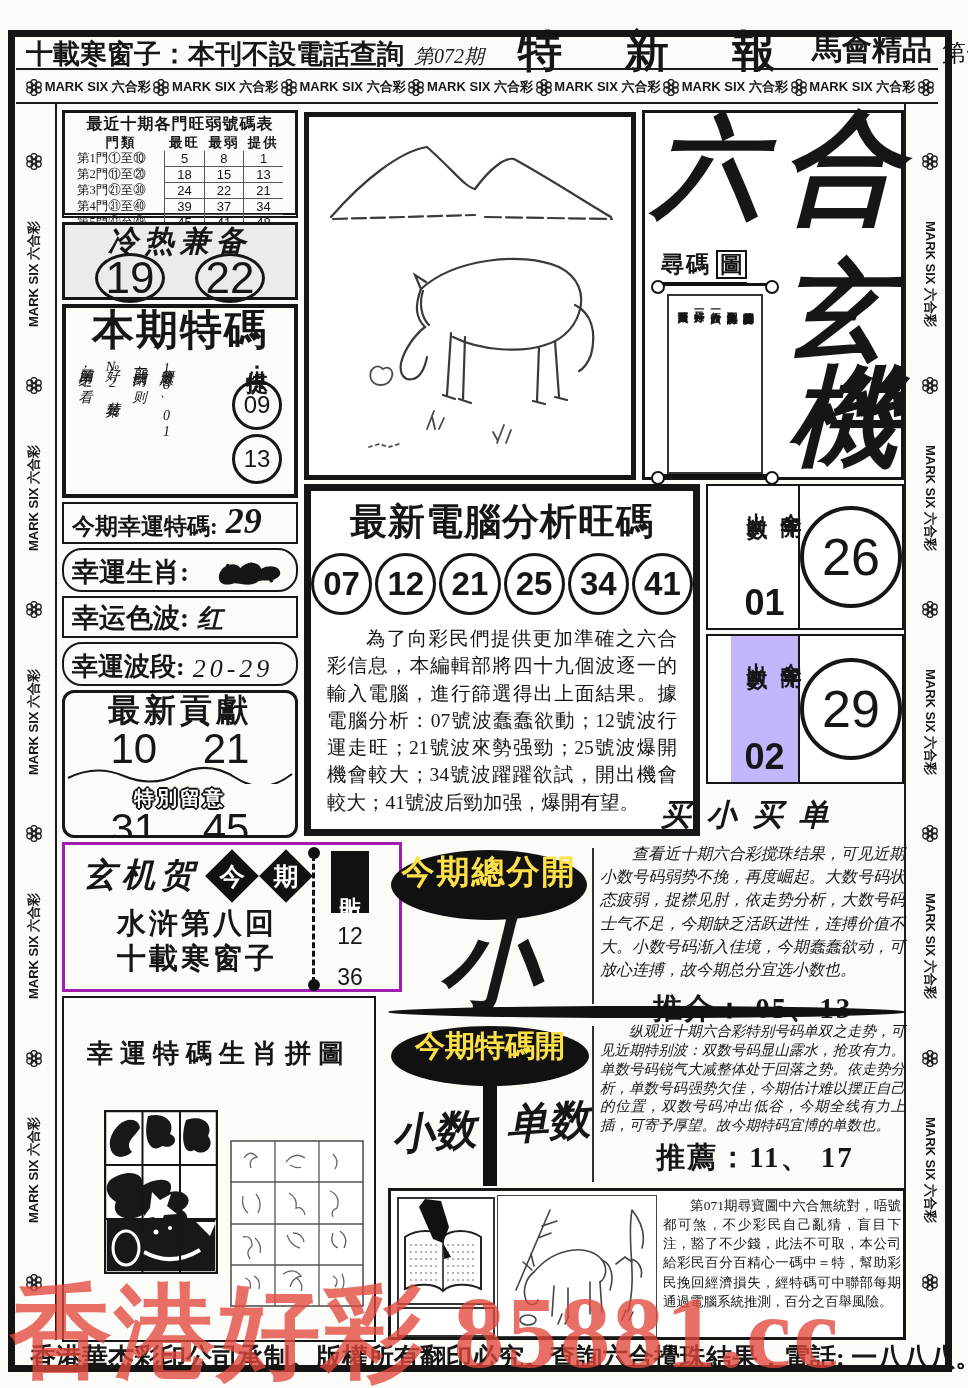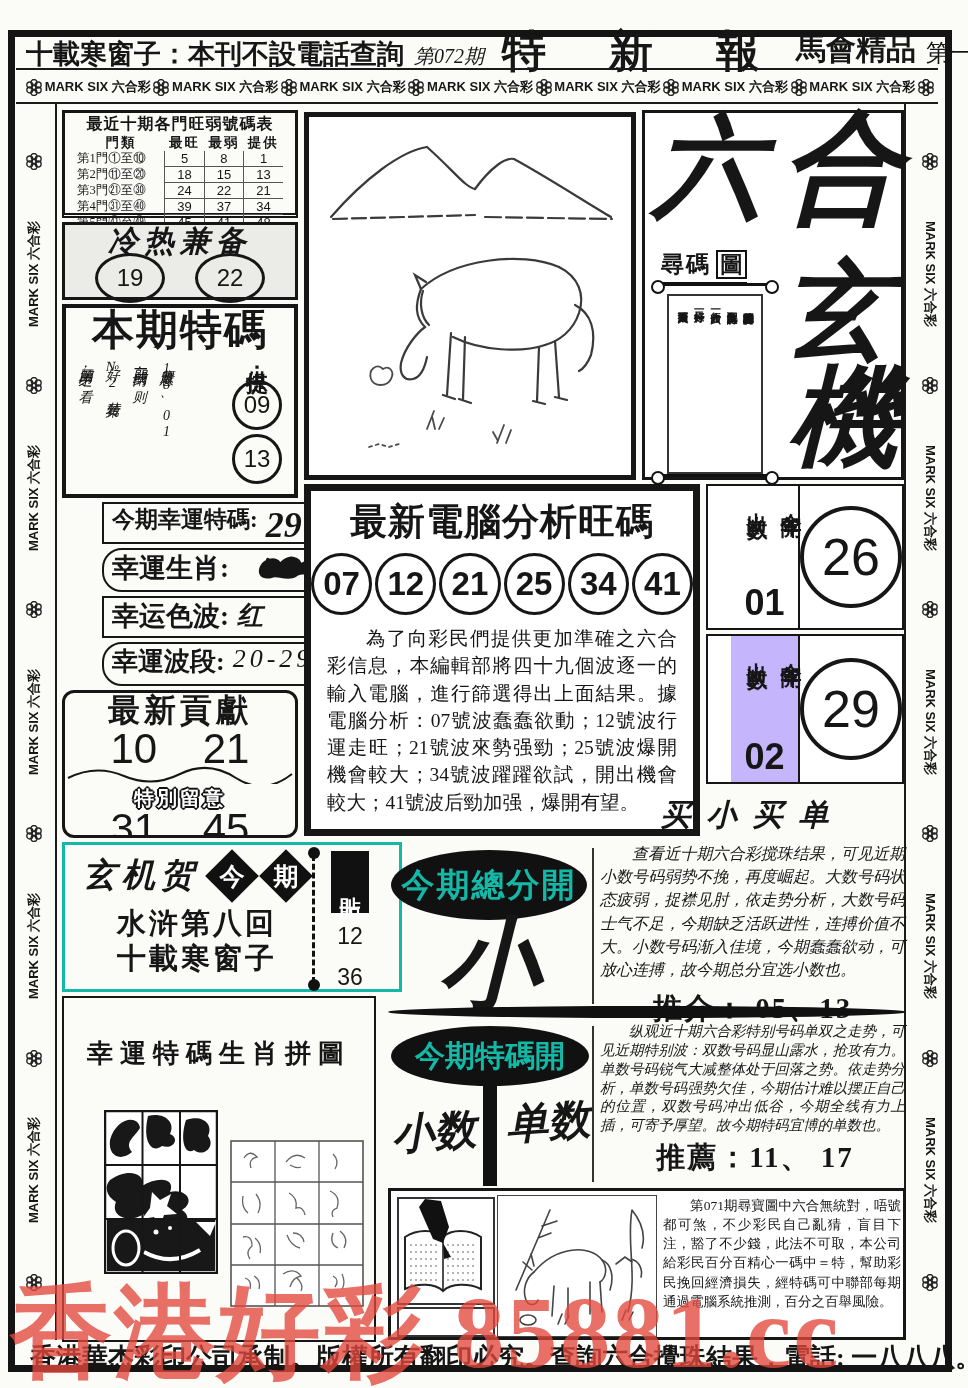--- a/index.html
+++ b/index.html
@@ -7,21 +7,21 @@
         font-family:"Liberation Serif",serif;color:#161616;}
   .abs{position:absolute;box-sizing:border-box;}
   
   #frame{left:8px;top:30px;width:944px;height:1342px;border:7px solid #141414;}
   .hline{position:absolute;background:#1a1a1a;height:2px;}
   .vline{position:absolute;background:#1a1a1a;width:2px;}
   
   #headerRow{left:26px;top:40px;width:908px;height:32px;display:flex;align-items:flex-end;gap:10px;white-space:nowrap;}
   .hNotice{font-size:27px;font-weight:700;}
   .hIssue{font-size:20px;font-style:italic;padding-bottom:2px;}
-  .hTitle{font-size:44px;font-weight:700;letter-spacing:26px;line-height:.9;margin-left:8px;}
+  .hTitle{font-size:44px;font-weight:700;letter-spacing:26px;line-height:.9;margin-left:24px;}
   .hBrand{font-size:30px;font-weight:700;padding-bottom:2px;}
   .hEdition{font-size:24px;margin-left:auto;padding-bottom:3px;}
   
   #msTop{left:26px;top:74px;width:908px;height:26px;display:flex;align-items:center;justify-content:space-between;}
   .msItem{display:inline-flex;align-items:center;gap:4px;font-family:"Liberation Sans",sans-serif;
           font-size:13px;font-weight:700;white-space:nowrap;}
   .vstrip{width:42px;top:106px;height:1232px;display:flex;flex-direction:column;justify-content:space-around;align-items:center;}
   #vstripL{left:13px;} #vstripR{left:909px;}
   .vItem{transform:rotate(-90deg);} #vstripR .vItem{transform:rotate(90deg);}
   .flower{flex:0 0 auto;}
@@ -30,45 +30,45 @@
   #statTable .tTitle{text-align:center;font-size:16px;font-weight:700;letter-spacing:1px;}
   #statTable table{width:100%;border-collapse:collapse;font-size:13px;line-height:1;}
   #statTable th{font-size:13.5px;font-weight:700;letter-spacing:2px;padding:1px 0;text-align:center;}
   #statTable td{text-align:center;padding:1px 0;border-bottom:1px solid #555;font-family:"Liberation Sans",sans-serif;}
   #statTable td.cat{font-family:"Liberation Serif",serif;font-size:12.5px;text-align:left;border-bottom:none;}
   #statTable td.v{border-left:1px solid #555;}
   #coldHot{left:62px;top:222px;width:236px;height:78px;border:3px solid #161616;background:#ebebe7;text-align:center;}
   #coldHot .chTitle{font-size:30px;font-weight:800;font-style:italic;letter-spacing:6px;line-height:1.05;}
   #coldHot .chNums{display:flex;justify-content:space-evenly;margin-top:-4px;}
   .ovalNum{width:64px;height:44px;border:3px solid #161616;border-radius:50%;display:flex;align-items:center;justify-content:center;
-           font-family:"Liberation Sans",sans-serif;font-size:24px;}
+           font-family:"Liberation Sans",sans-serif;font-size:44px;}
   #specialCode{left:62px;top:304px;width:236px;height:194px;border:4px solid #161616;}
   #specialCode .scTitle{text-align:center;font-size:42px;font-weight:900;line-height:1.05;letter-spacing:2px;}
   .scBody{display:flex;flex-direction:row-reverse;justify-content:space-between;padding:2px 12px 0 10px;}
   .scProvide{display:flex;flex-direction:column;align-items:center;gap:4px;}
   .scProvide .vtext{font-size:22px;font-weight:700;}
   .circNum{width:44px;height:44px;border:3px solid #161616;border-radius:50%;display:flex;align-items:center;justify-content:center;
            font-family:"Liberation Sans",sans-serif;font-size:24px;}
   .scNotes{display:flex;flex-direction:row-reverse;gap:9px;padding-top:4px;}
   .scNotes .vtext{font-size:14px;font-style:italic;height:128px;letter-spacing:1px;}
   .vtext{writing-mode:vertical-rl;text-orientation:upright;}
-  .luckyRow{left:62px;width:236px;border:2.5px solid #161616;display:flex;align-items:flex-start;padding:0 8px;gap:8px;background:#fbfbf8;margin-left:40px;}
+  .luckyRow{left:62px;width:236px;border:2.5px solid #161616;display:flex;align-items:flex-end;padding:0 8px;gap:8px;background:#fbfbf8;}
   .luckyRow .lab{font-weight:700;white-space:nowrap;}
   .hand{font-style:italic;font-weight:700;}
   #lucky1{top:502px;height:42px;} #lucky1 .lab{font-size:23px;} #lucky1 .hand{font-size:36px;}
   #lucky2{top:548px;height:44px;border-radius:20px;} #lucky2 .lab{font-size:27px;}
   #lucky3{top:596px;height:42px;} #lucky3 .lab{font-size:27px;} #lucky3 .hand{font-size:26px;}
   #lucky4{top:642px;height:44px;border-radius:20px;} #lucky4 .lab{font-size:26px;} #lucky4 .hand{font-size:26px;letter-spacing:4px;font-weight:400;}
   #contribution{left:62px;top:690px;width:236px;height:148px;border:3px solid #161616;border-radius:12px;text-align:center;overflow:hidden;}
   #contribution .cTitle{font-size:32px;font-weight:800;letter-spacing:4px;line-height:1.1;}
   .numRow{display:flex;justify-content:space-evenly;font-family:"Liberation Sans",sans-serif;font-size:42px;line-height:1;}
   #contribution .wave{margin:-8px 0 0;}
   .outlineTxt{color:#fff;font-size:20px;font-weight:900;letter-spacing:3px;line-height:1;
     text-shadow:-2px 0 #111,2px 0 #111,0 -2px #111,0 2px #111,-1px -1px #111,1px 1px #111,1px -1px #111,-1px 1px #111;}
-  #congrat{left:62px;top:842px;width:340px;height:150px;border:3px solid #14b8a6;}
+  #congrat{left:62px;top:842px;width:340px;height:150px;border:3px solid #a21caf;}
   #congrat .row1{display:flex;align-items:center;gap:10px;padding:8px 0 0 18px;}
   #congrat .pre{font-size:33px;font-weight:800;font-style:italic;letter-spacing:6px;}
   .diamond{width:38px;height:38px;background:#111;transform:rotate(45deg);display:inline-flex;align-items:center;justify-content:center;margin:0 3px;}
   .diamond span{transform:rotate(-45deg);color:#fff;font-size:25px;font-weight:700;}
   #congrat .verse{font-size:29px;font-weight:900;letter-spacing:3px;line-height:1.2;padding:8px 0 0 52px;}
   .dashline{position:absolute;left:247px;top:10px;height:128px;border-left:3px dashed #111;}
   .dashline:before,.dashline:after{content:"";position:absolute;left:-7.5px;width:12px;height:12px;background:#111;border-radius:50%;}
   .dashline:before{top:-8px;} .dashline:after{bottom:-8px;}
   #tipCol{position:absolute;left:262px;top:6px;width:46px;text-align:center;}
   #tipCol .tipBox{margin:0 auto;width:38px;height:62px;background:#111;color:#fff;display:flex;align-items:center;justify-content:center;}
@@ -105,21 +105,21 @@
   .cLeft .cNo{position:absolute;bottom:4px;left:0;width:100%;text-align:center;font-family:"Liberation Sans",sans-serif;font-size:36px;font-weight:700;}
   .cRight{flex:1;display:flex;align-items:center;justify-content:center;}
   .bigCirc{width:94px;height:94px;border:4px solid #161616;border-radius:50%;display:flex;align-items:center;justify-content:center;
            font-family:"Liberation Sans",sans-serif;font-size:52px;}
   
   #buySmall{left:600px;top:795px;width:305px;height:232px;}
   #buySmall .bTitle{text-align:center;font-size:30px;font-weight:700;font-style:italic;letter-spacing:16px;}
   .handBody{font-size:16px;font-style:italic;line-height:1.45;text-indent:2em;text-align:justify;}
   .recLine{font-size:29px;font-weight:700;text-align:center;letter-spacing:2px;}
   #totalOpen{left:390px;top:850px;width:198px;height:156px;text-align:center;}
-  .blackOval{margin:0 auto;background:#111;color:#14b8a6;border-radius:50%;display:flex;align-items:center;justify-content:center;}
+  .blackOval{margin:0 auto;background:#111;color:#fde047;border-radius:50%;display:flex;align-items:flex-start;justify-content:center;}
   #totalOpen .blackOval{width:196px;height:70px;font-size:33px;font-weight:900;letter-spacing:2px;}
   #totalOpen .resChar{font-size:100px;font-style:italic;font-weight:700;line-height:.9;}
   #lensDiv{left:388px;top:1006px;width:518px;height:12px;background:#111;border-radius:50%;}
   #specialOpenL{left:390px;top:1026px;width:200px;height:160px;}
   #specialOpenL .blackOval{width:198px;height:60px;font-size:30px;font-weight:900;}
   .stem{position:absolute;left:93px;top:60px;width:14px;height:100px;background:#111;}
   #specialOpenL .w1{position:absolute;left:2px;top:78px;font-size:42px;font-style:italic;font-weight:700;transform:rotate(-4deg);}
   #specialOpenL .w2{position:absolute;left:116px;top:68px;font-size:42px;font-style:italic;font-weight:700;transform:rotate(-4deg);}
   #specialOpenR{left:600px;top:1022px;width:305px;height:112px;}
   #specialOpenR .handBody{font-size:14.5px;line-height:1.3;}

